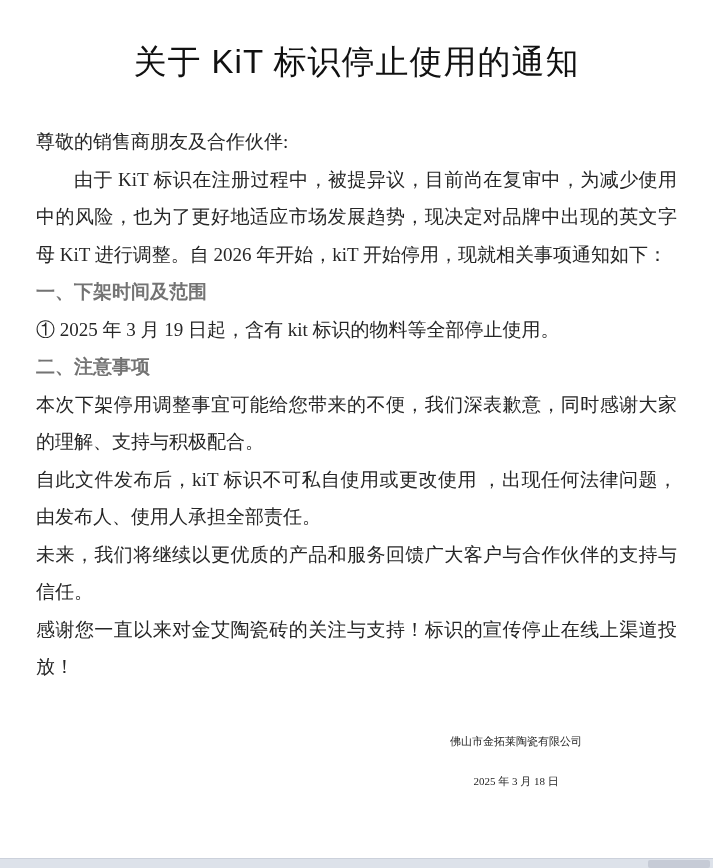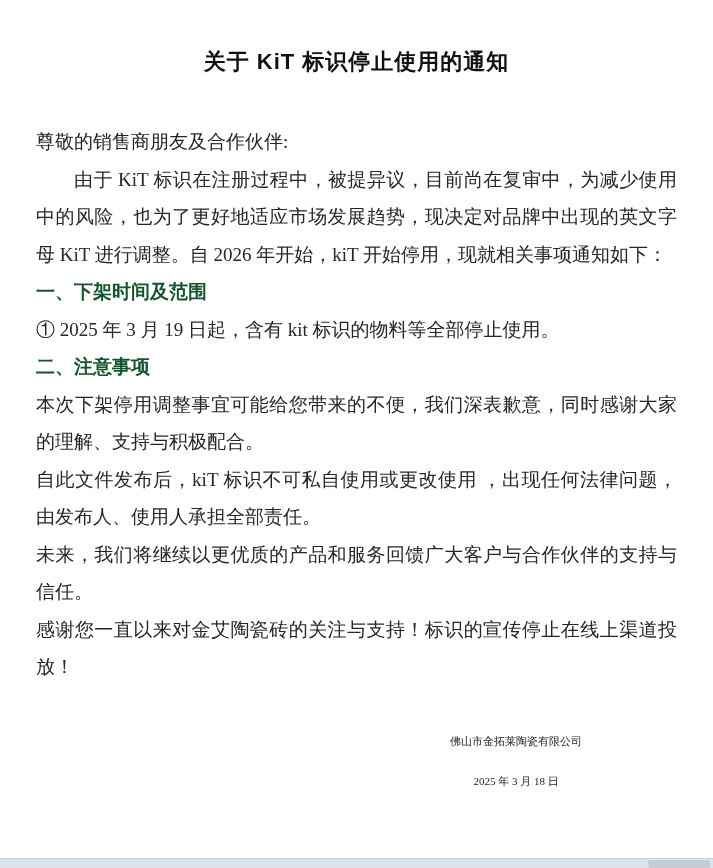--- a/index.html
+++ b/index.html
@@ -16,22 +16,22 @@
     font-family: "Liberation Serif", "DejaVu Serif", serif;
     color: #262626;
   }
   .content {
     padding: 0 36px;
   }
   .doc-title {
     margin-top: 45px;
     text-align: center;
     font-family: "Liberation Sans", "DejaVu Sans", sans-serif;
-    font-weight: 700;
-    font-size: 22px;
+    font-weight: 400;
+    font-size: 33px;
     line-height: 34px;
     color: #111111;
     letter-spacing: 1px;
   }
   .body-text {
     margin-top: 44px;
     font-size: 19px;
     line-height: 37.5px;
   }
   .body-text p {
@@ -40,21 +40,21 @@
   }
   .indent-2 {
     text-indent: 2em;
   }
   .sec-heading {
     margin: 0;
     font-family: "Liberation Sans", "DejaVu Sans", sans-serif;
     font-weight: 700;
     font-size: 19px;
     line-height: 37.5px;
-    color: #14532d;
+    color: #737373;
     text-align: left !important;
   }
   .signature {
     margin-top: 42px;
     margin-left: auto;
     margin-right: 56px;
     width: 210px;
     text-align: center;
     font-size: 11px;
     line-height: 26px;

